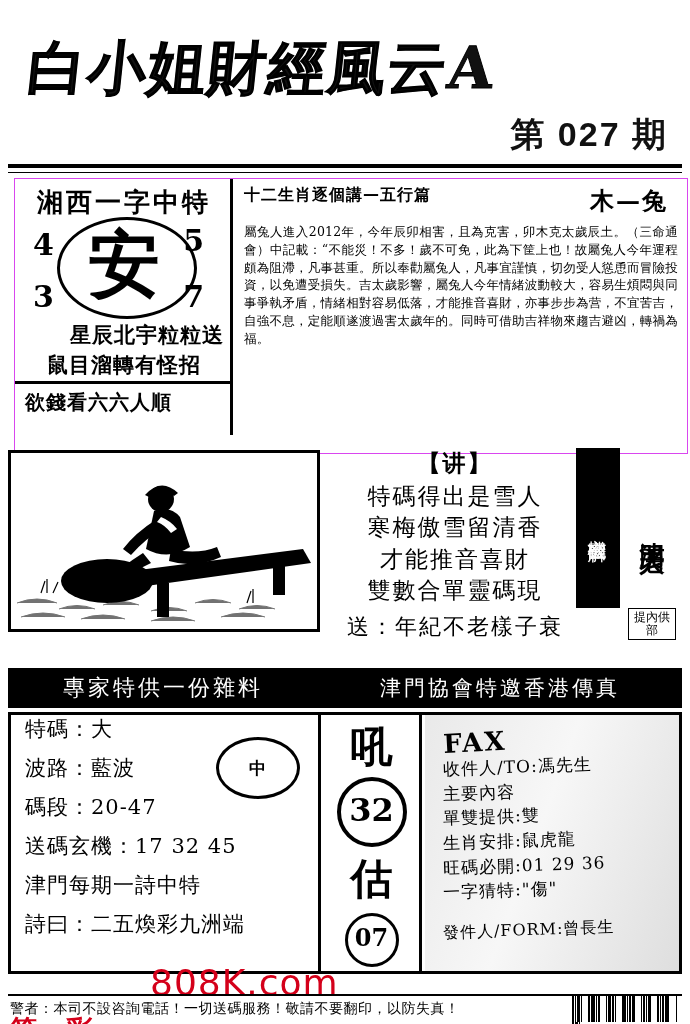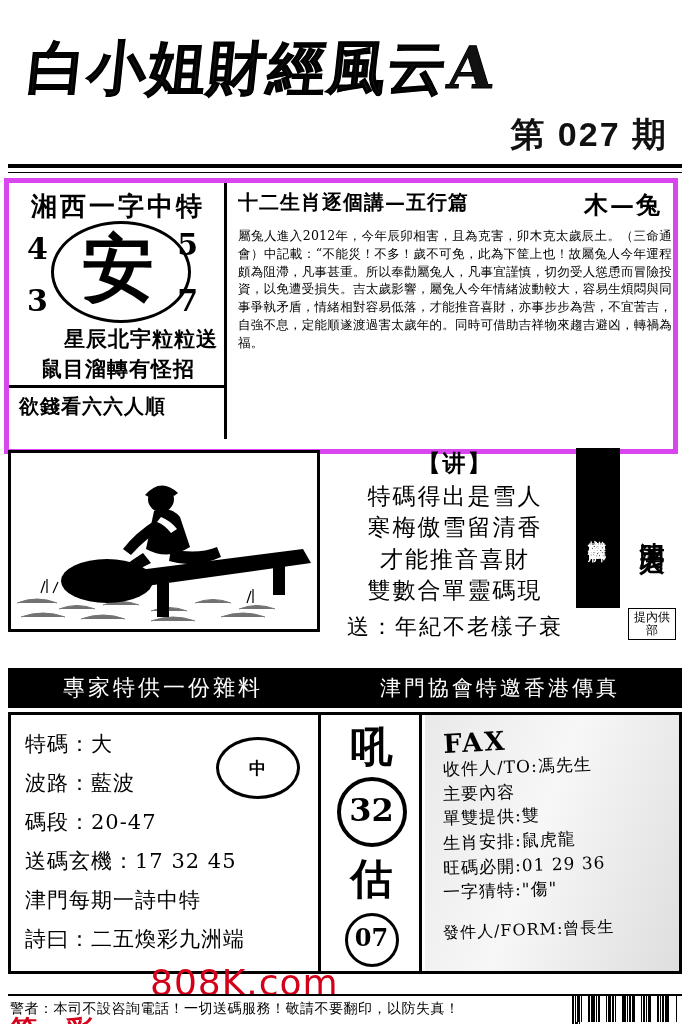--- a/index.html
+++ b/index.html
@@ -37,22 +37,22 @@
     letter-spacing:2px;
   }
   .rule-thick{
     position:absolute;left:8px;width:674px;height:4px;background:#000;
   }
   .rule-thin{
     position:absolute;left:8px;width:674px;height:1px;background:#000;
   }
   
   .band1{
-    position:absolute;left:4px;top:178px;width:674px;height:276px;
-    border:5px solid #d946ef;box-sizing:border-box;
+    position:absolute;left:14px;top:178px;width:674px;height:276px;
+    border:1px solid #d946ef;box-sizing:border-box;
   }
   .leftbox{
     position:absolute;left:0;top:0;width:218px;height:256px;
     border-right:3px solid #000;box-sizing:border-box;
   }
   .lb-title{
     position:absolute;left:0;top:6px;width:218px;text-align:center;
     font-family:"DejaVu Serif","Liberation Serif",serif;
     font-weight:bold;font-size:26px;letter-spacing:3px;color:#000;
   }
@@ -85,21 +85,21 @@
 
   .article{
     position:absolute;left:221px;top:0;width:450px;height:256px;
     box-sizing:border-box;padding:6px 8px 4px 8px;
   }
   .art-head{
     display:flex;align-items:flex-start;justify-content:space-between;
   }
   .art-title{
     font-family:"DejaVu Serif","Liberation Serif",serif;
-    font-weight:bold;font-size:20px;color:#000;letter-spacing:1px;
+    font-weight:bold;font-size:16px;color:#000;letter-spacing:1px;
   }
   .art-tag{
     font-family:"DejaVu Serif","Liberation Serif",serif;
     font-weight:bold;font-size:24px;color:#000;letter-spacing:2px;
     margin-right:10px;
   }
   .art-body{
     margin-top:6px;
     font-family:"DejaVu Serif","Liberation Serif",serif;
     font-size:12.5px;line-height:1.42;color:#000;text-align:justify;
@@ -156,21 +156,21 @@
   }
   .bs-left{width:310px;text-align:center;}
   .bs-right{flex:1;text-align:center;font-size:21px;}
   
   .bottom{
     position:absolute;left:8px;top:712px;width:674px;height:262px;
     border:3px solid #000;box-sizing:border-box;
   }
   .b-left{
     position:absolute;left:0;top:0;width:310px;height:256px;
-    border-right:3px solid #000;box-sizing:border-box;padding:15px 10px 0 14px;
+    border-right:3px solid #000;box-sizing:border-box;padding:0 10px 0 14px;
   }
   .b-row{
     font-family:"DejaVu Serif","Liberation Serif",serif;
     font-size:21px;color:#000;letter-spacing:1px;margin-bottom:11px;
   }
   .seal{
     position:absolute;right:18px;top:22px;width:78px;height:56px;
     border:3px solid #000;border-radius:50%;
     display:flex;align-items:center;justify-content:center;
     font-family:"DejaVu Serif","Liberation Serif",serif;

